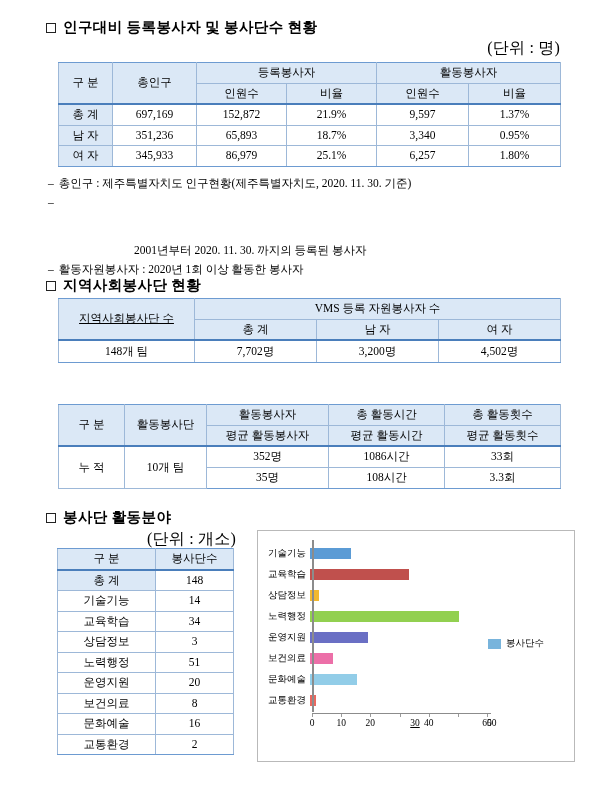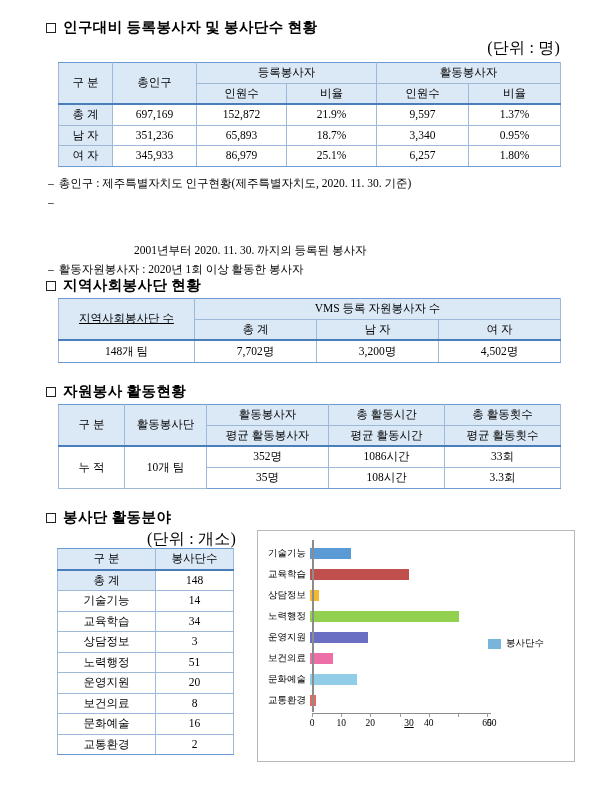--- a/index.html
+++ b/index.html
@@ -174,26 +174,20 @@
         <tr>
           <td style="height:22px;">148개 팀</td>
           <td>7,702명</td>
           <td>3,200명</td>
           <td>4,502명</td>
         </tr>
       </tbody>
     </table>
   </div>
 
-  <div style="position:absolute; left:46px; top:382px;">
-    <div class="sec-head">
-      <span class="sq"></span>
-      <span>자원봉사 활동현황</span>
-    </div>
-  </div>
 
   <div style="position:absolute; left:58px; top:404px;">
     <table class="tbl">
       <thead>
         <tr>
           <th rowspan="2" style="width:66px; height:20px;" class="hdr-last topline">구 분</th>
           <th rowspan="2" style="width:82px;" class="hdr-last topline">활동봉사단</th>
           <th style="width:122px;" class="topline">활동봉사자</th>
           <th style="width:116px;" class="topline">총 활동시간</th>
           <th style="width:116px;" class="topline">총 활동횟수</th>
@@ -334,21 +328,21 @@
         <div class="axis-line" style="left: 54px; top: 9px; width: 1.5px; height: 172px;"></div>
         <div class="axis-line" style="left: 54px; top: 182px; height: 1px; width: 179px;"></div>
         <div style="position: absolute; left: 54px; top: 183px; width: 179px;">
           <div class="tick" style="left: 0px;"></div>
           <div class="tick-lab" style="left: 0px;">0</div>
           <div class="tick" style="left: 29.1667px;"></div>
           <div class="tick-lab" style="left: 29.1667px;">10</div>
           <div class="tick" style="left: 58.3333px;"></div>
           <div class="tick-lab" style="left: 58.3333px;">20</div>
           <div class="tick" style="left: 87.5px;"></div>
-          <div class="tick-lab" style="left: 97px; text-decoration: underline;">30</div>
+          <div class="tick-lab" style="left: 103px; text-decoration: underline;">30</div>
           <div class="tick" style="left: 116.667px;"></div>
           <div class="tick-lab" style="left: 116.667px;">40</div>
           <div class="tick" style="left: 145.833px;"></div>
           <div class="tick-lab" style="left: 145.833px; margin-left: 34px;">50</div>
           <div class="tick" style="left: 175px;"></div>
           <div class="tick-lab" style="left: 175px;">60</div>
         </div>
         <div class="legend" style="left: 230px; top: 106px;">
           <span class="legend-swatch" style="background: rgb(120, 180, 220);"></span>
           <span class="legend-text">봉사단수</span>

